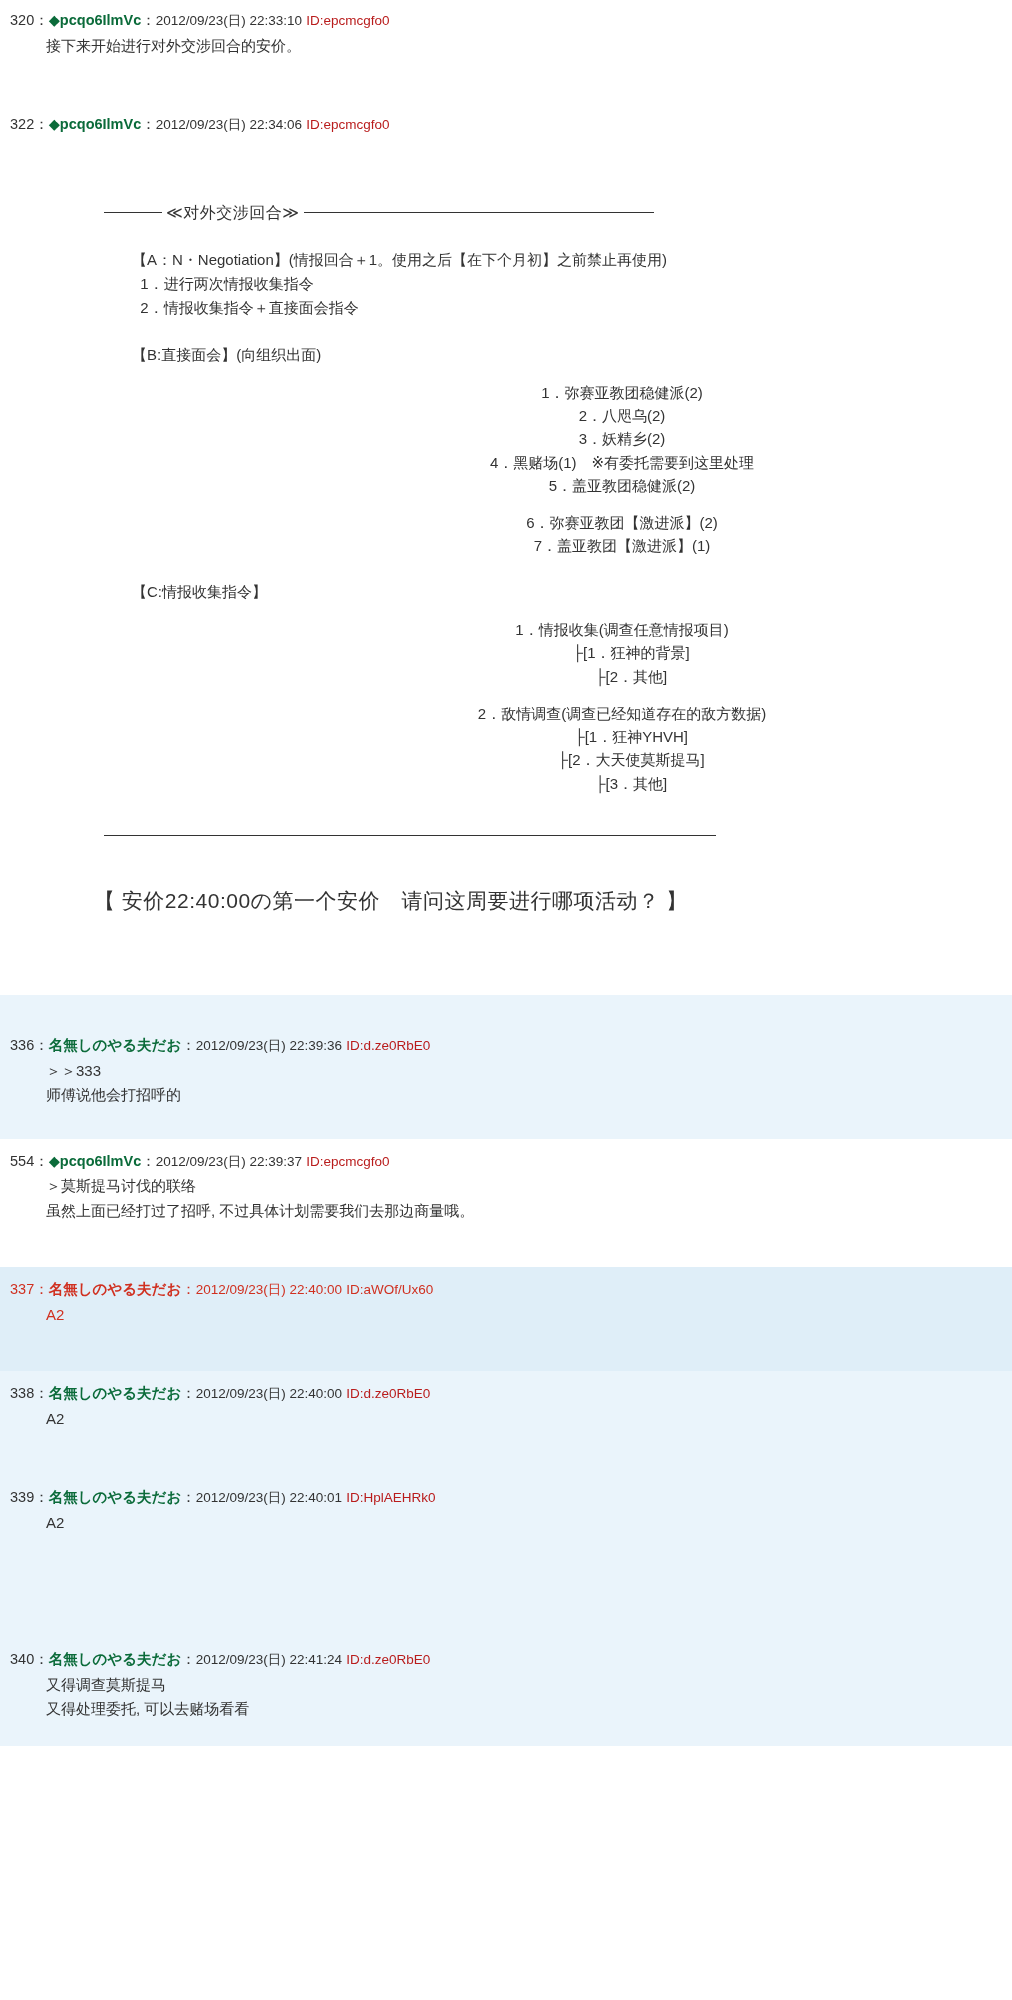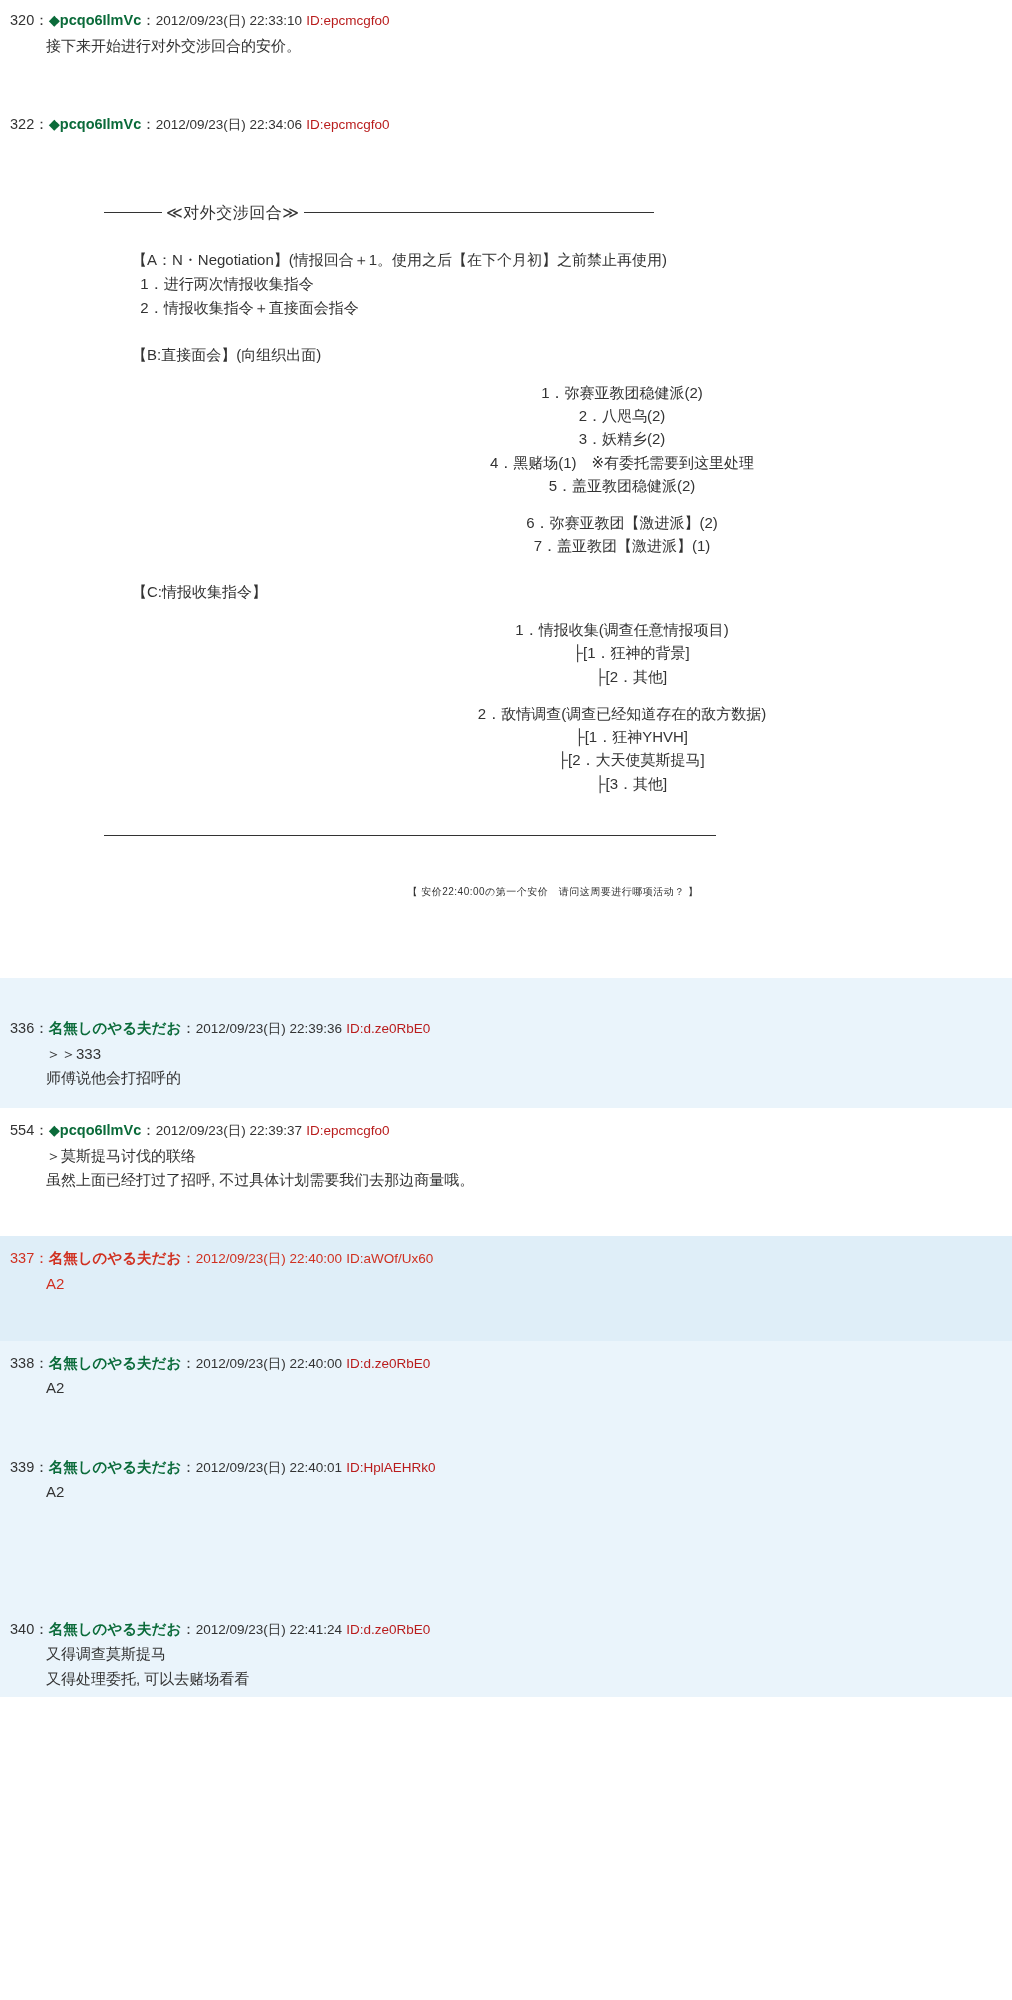--- a/index.html
+++ b/index.html
@@ -99,23 +99,22 @@
     white-space: pre-wrap;
     line-height: 1.62;
   }
   .blk.tight { line-height: 1.55; text-align: center; }
   .indent1 { margin-left: 168px; }
   .indent2 { margin-left: 186px; }
   .spacer-sm { height: 14px; }
   .spacer-md { height: 22px; }
   .anka {
     margin: 48px 0 0 0;
-    text-align: center;
     padding-left: 30px;
-    font-size: 10px;
+    font-size: 21px;
     letter-spacing: 0.5px;
   }
   .tail-space { height: 78px; }
 </style>
 </head>
 <body>
 
 <div class="page">
 
   <div class="post white">
@@ -185,21 +184,21 @@
 
       <div class="anka">【 安价22:40:00の第一个安价　请问这周要进行哪项活动？ 】</div>
 
       <div class="tail-space"></div>
     </div>
   </div>
 
 
   <div style="height:34px;background:#eaf4fb"></div>
 
-  <div class="post blue" style="padding-top:6px;padding-bottom:18px">
+  <div class="post blue" style="padding-top:6px;padding-bottom:31px">
     <div class="meta">
       <span class="num">336</span><span class="sep">：</span><span class="name">名無しのやる夫だお</span><span class="sep">：</span><span class="date">2012/09/23(日) 22:39:36</span> <span class="uid">ID:d.ze0RbE0</span>
     </div>
     <div class="body">＞＞333
 师傅说他会打招呼的</div>
   </div>
 
   <div class="post white" style="padding-top:12px;padding-bottom:44px">
     <div class="meta">
       <span class="num">554</span><span class="sep">：</span><span class="name trip">◆pcqo6IlmVc</span><span class="sep">：</span><span class="date">2012/09/23(日) 22:39:37</span> <span class="uid">ID:epcmcgfo0</span>
@@ -224,21 +223,21 @@
 
   <div class="post blue" style="padding-top:12px;padding-bottom:44px">
     <div class="meta">
       <span class="num">339</span><span class="sep">：</span><span class="name">名無しのやる夫だお</span><span class="sep">：</span><span class="date">2012/09/23(日) 22:40:01</span> <span class="uid">ID:HplAEHRk0</span>
     </div>
     <div class="body">A2</div>
   </div>
 
   <div style="height:60px;background:#eaf4fb"></div>
 
-  <div class="post blue" style="padding-top:10px;padding-bottom:6px">
+  <div class="post blue" style="padding-top:10px;padding-bottom:24px">
     <div class="meta">
       <span class="num">340</span><span class="sep">：</span><span class="name">名無しのやる夫だお</span><span class="sep">：</span><span class="date">2012/09/23(日) 22:41:24</span> <span class="uid">ID:d.ze0RbE0</span>
     </div>
     <div class="body">又得调查莫斯提马
 又得处理委托, 可以去赌场看看</div>
   </div>
 
 </div>
 
 </body></html>

